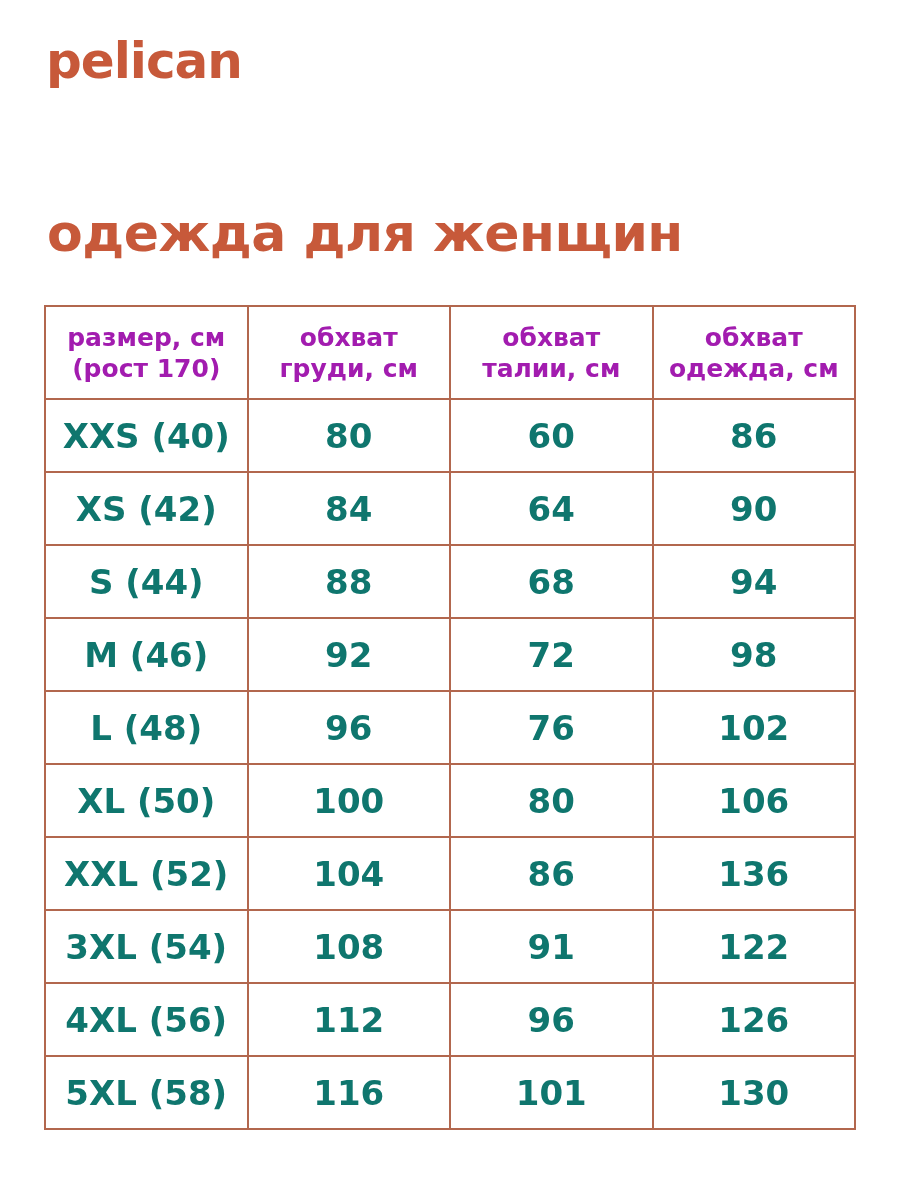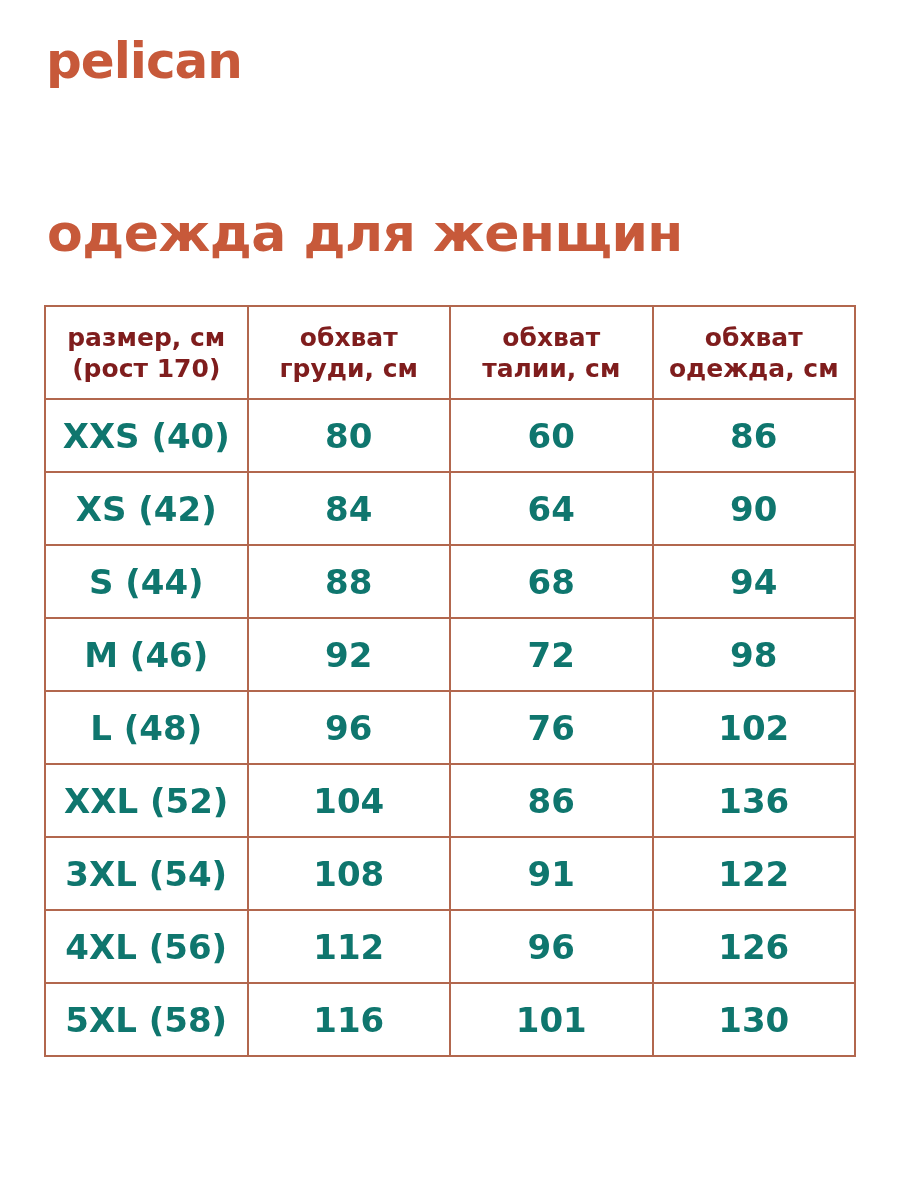--- a/index.html
+++ b/index.html
@@ -47,21 +47,21 @@
     text-align: center;
     vertical-align: middle;
     padding: 0;
     background: #ffffff;
   }
   table.size-table th {
     height: 91px;
     font-size: 25px;
     font-weight: 700;
     line-height: 31px;
-    color: #7f1d1d;
+    color: #a21caf;
   }
   table.size-table td {
     height: 71px;
     font-size: 34px;
     font-weight: 700;
     color: #0f766e;
   }
   .hline { display: block; }
 </style>
 </head>
@@ -117,20 +117,26 @@
       <td>72</td>
       <td>98</td>
     </tr>
     <tr>
       <td>L (48)</td>
       <td>96</td>
       <td>76</td>
       <td>102</td>
     </tr>
     <tr>
+      <td>XL (50)</td>
+      <td>100</td>
+      <td>80</td>
+      <td>106</td>
+    </tr>
+    <tr>
       <td>XXL (52)</td>
       <td>104</td>
       <td>86</td>
       <td>136</td>
     </tr>
     <tr>
       <td>3XL (54)</td>
       <td>108</td>
       <td>91</td>
       <td>122</td>

